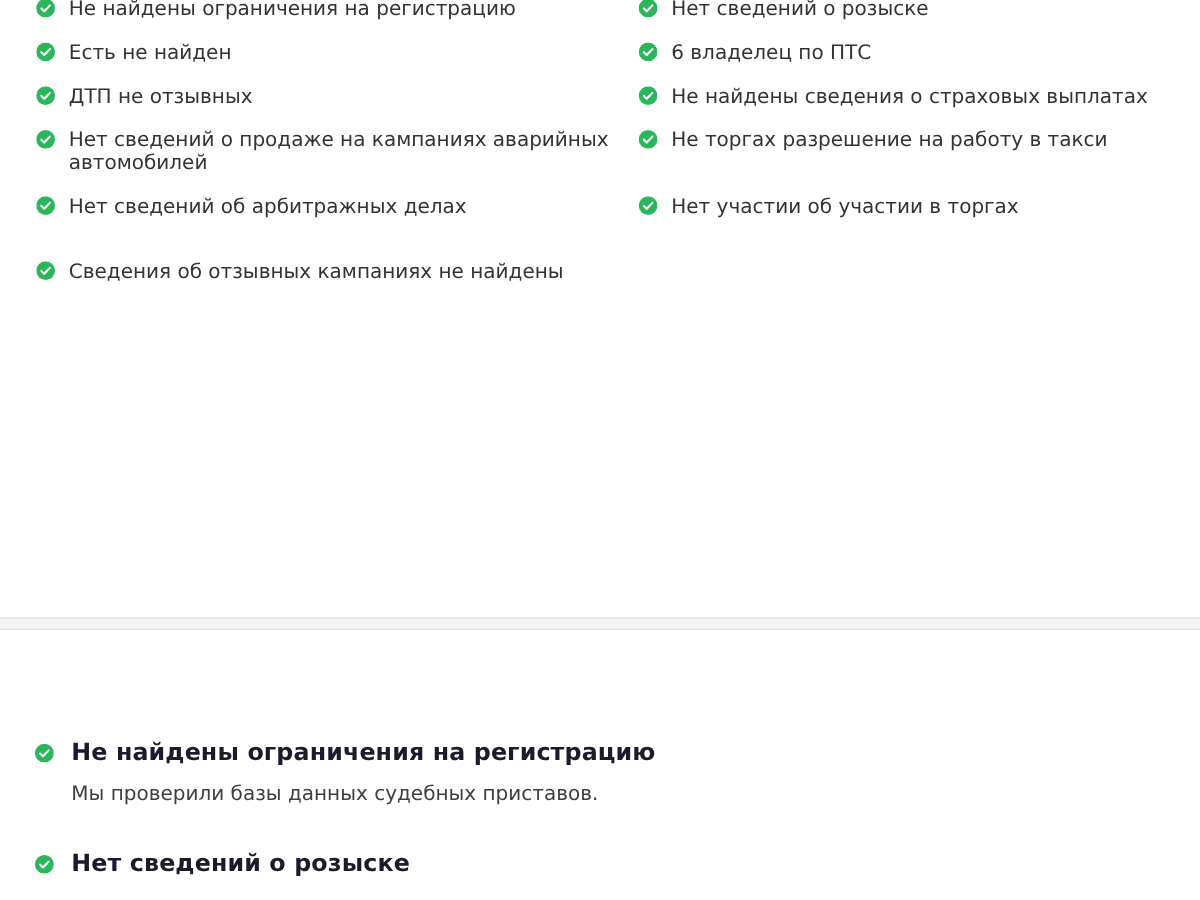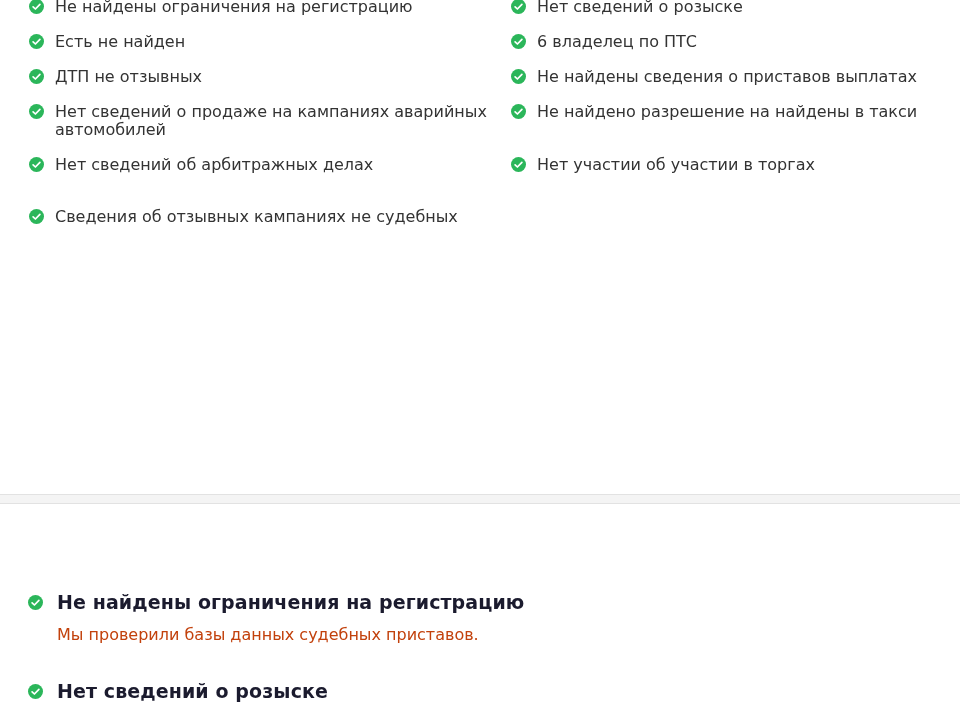--- a/index.html
+++ b/index.html
@@ -59,21 +59,21 @@
     font-size: 19px;
     line-height: 24px;
     font-weight: 700;
     color: #1b1b2e;
     letter-spacing: 0.1px;
   }
   .detail-desc {
     margin: 12px 0 0 29px;
     font-size: 16px;
     line-height: 18px;
-    color: #c2410c;
+    color: #404040;
   }
 </style>
 </head>
 <body>
 
 <div class="page">
 
   <div class="checklist">
 
     <div class="chk-item" style="grid-area:1/1">
@@ -121,21 +121,21 @@
         </span>
       <span class="label">Нет сведений об арбитражных делах</span>
     </div>
     <div class="chk-item" style="grid-area:7/1">
       <span class="check-icon">
           <svg width="15" height="15" viewBox="0 0 15 15">
             <circle cx="7.5" cy="7.5" r="7.5" fill="#2bb65a"></circle>
             <path d="M4.1 7.8 L6.4 10 L10.9 5.3" fill="none" stroke="#ffffff" stroke-width="1.7" stroke-linecap="round" stroke-linejoin="round"></path>
           </svg>
         </span>
-      <span class="label">Сведения об отзывных кампаниях не судебных</span>
+      <span class="label">Сведения об отзывных кампаниях не найдены</span>
     </div>
 
     <div class="chk-item" style="grid-area:1/2">
       <span class="check-icon">
           <svg width="15" height="15" viewBox="0 0 15 15">
             <circle cx="7.5" cy="7.5" r="7.5" fill="#2bb65a"></circle>
             <path d="M4.1 7.8 L6.4 10 L10.9 5.3" fill="none" stroke="#ffffff" stroke-width="1.7" stroke-linecap="round" stroke-linejoin="round"></path>
           </svg>
         </span>
       <span class="label">Нет сведений о розыске</span>
@@ -149,30 +149,30 @@
         </span>
       <span class="label">6 владелец по ПТС</span>
     </div>
     <div class="chk-item" style="grid-area:3/2">
       <span class="check-icon">
           <svg width="15" height="15" viewBox="0 0 15 15">
             <circle cx="7.5" cy="7.5" r="7.5" fill="#2bb65a"></circle>
             <path d="M4.1 7.8 L6.4 10 L10.9 5.3" fill="none" stroke="#ffffff" stroke-width="1.7" stroke-linecap="round" stroke-linejoin="round"></path>
           </svg>
         </span>
-      <span class="label">Не найдены сведения о приставов выплатах</span>
+      <span class="label">Не найдены сведения о страховых выплатах</span>
     </div>
     <div class="chk-item" style="grid-area:4/2">
       <span class="check-icon">
           <svg width="15" height="15" viewBox="0 0 15 15">
             <circle cx="7.5" cy="7.5" r="7.5" fill="#2bb65a"></circle>
             <path d="M4.1 7.8 L6.4 10 L10.9 5.3" fill="none" stroke="#ffffff" stroke-width="1.7" stroke-linecap="round" stroke-linejoin="round"></path>
           </svg>
         </span>
-      <span class="label">Не найдено разрешение на найдены в такси</span>
+      <span class="label">Не торгах разрешение на работу в такси</span>
     </div>
     <div class="chk-item" style="grid-area:5/2">
       <span class="check-icon">
           <svg width="15" height="15" viewBox="0 0 15 15">
             <circle cx="7.5" cy="7.5" r="7.5" fill="#2bb65a"></circle>
             <path d="M4.1 7.8 L6.4 10 L10.9 5.3" fill="none" stroke="#ffffff" stroke-width="1.7" stroke-linecap="round" stroke-linejoin="round"></path>
           </svg>
         </span>
       <span class="label">Нет участии об участии в торгах</span>
     </div>

